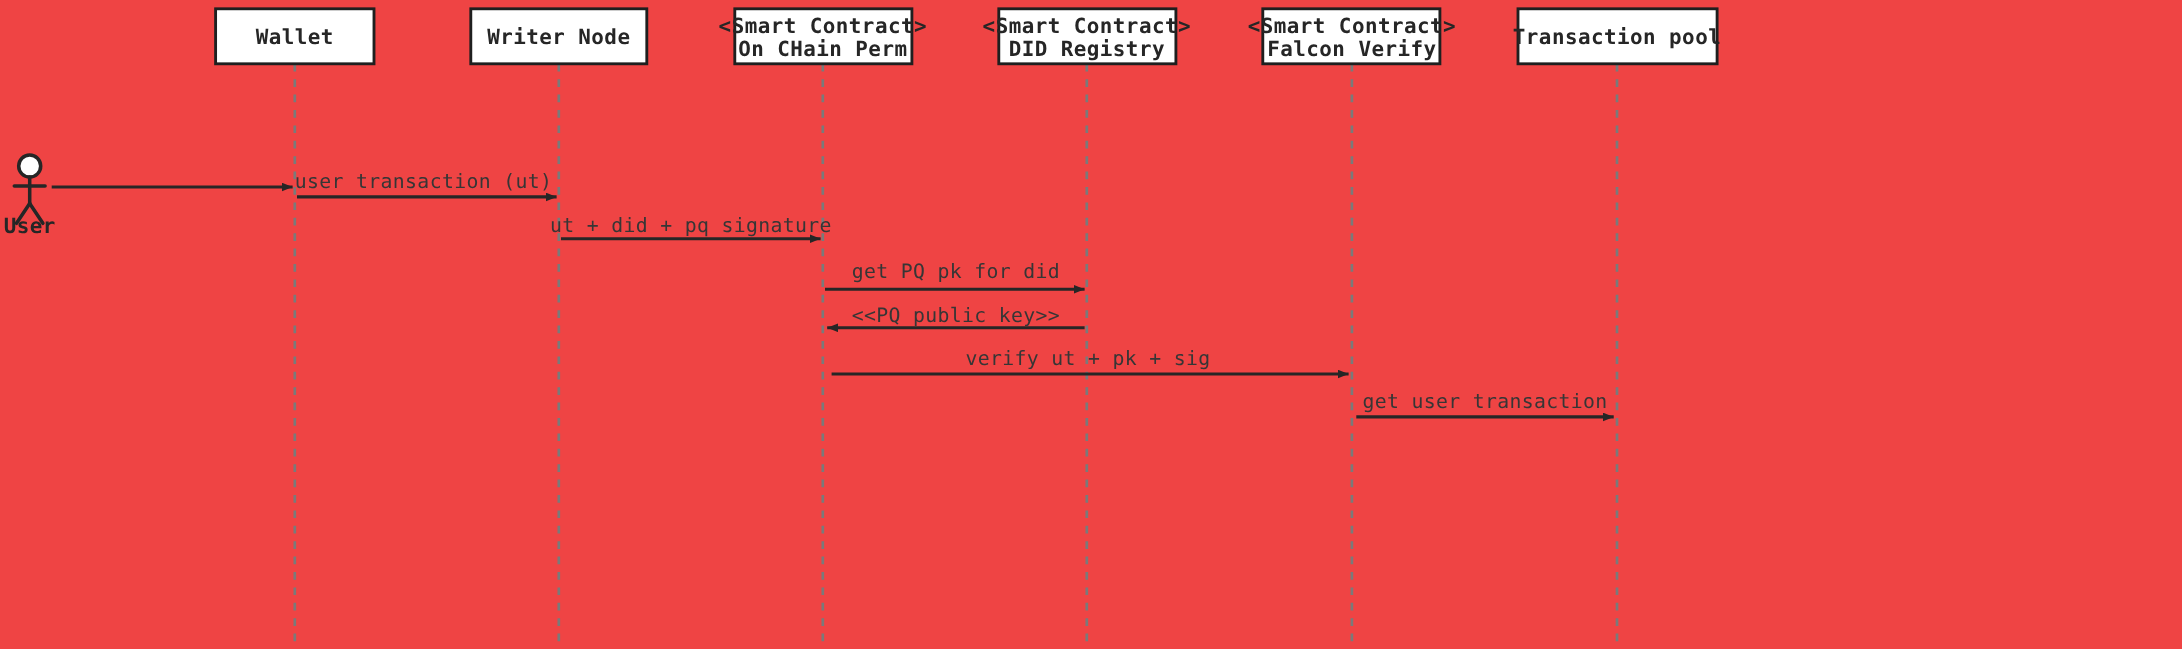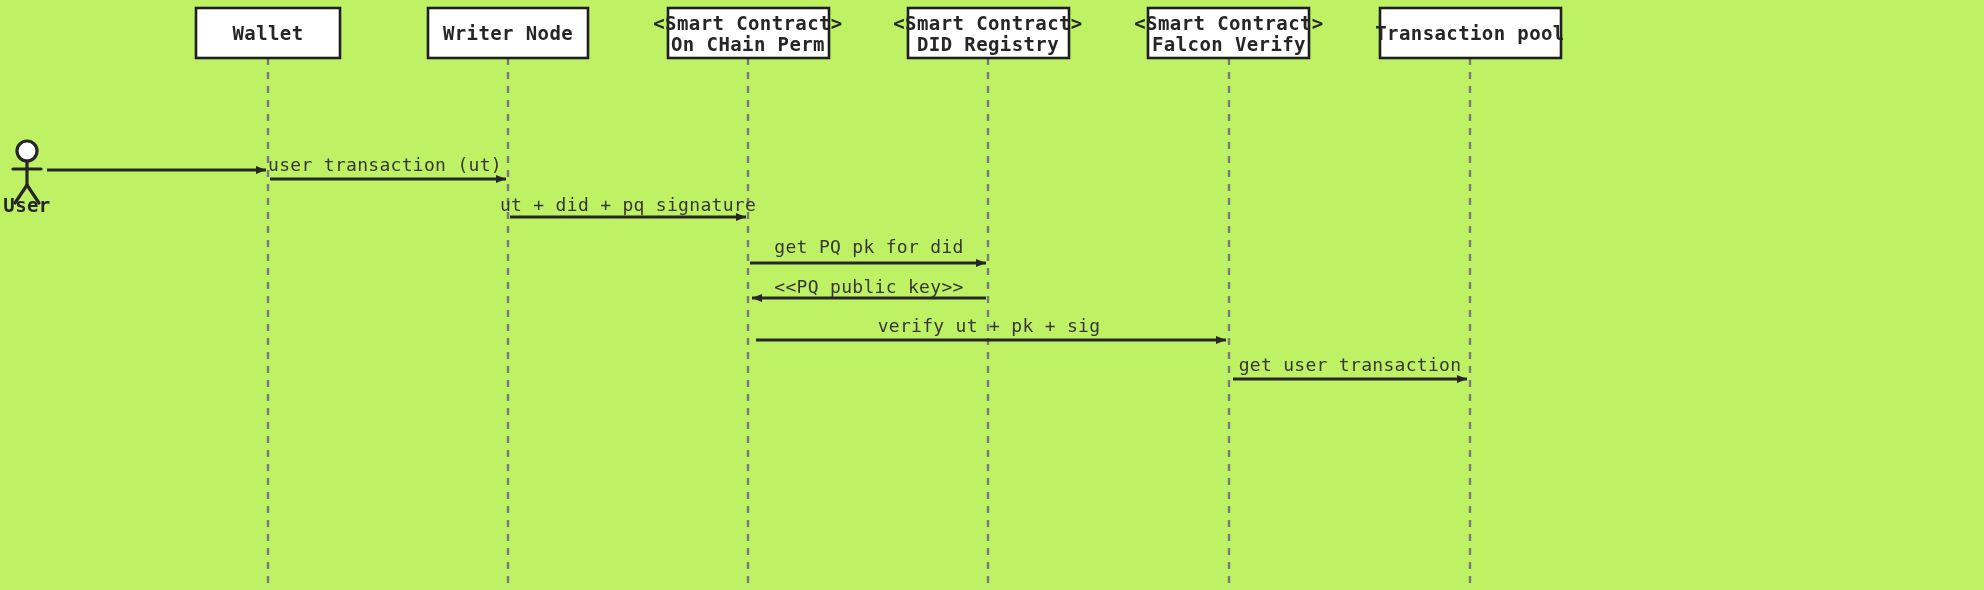--- a/index.html
+++ b/index.html
@@ -8,21 +8,21 @@
     padding: 0;
     background: #ffffff;
   }
   body {
     font-family: "DejaVu Sans Mono", "Liberation Mono", monospace;
   }
   #diagram-root {
     position: relative;
     width: 1984px;
     height: 590px;
-    background: #bef264;
+    background: #ef4444;
     overflow: hidden;
   }
   #diagram-svg {
     position: absolute;
     left: 0;
     top: 0;
     width: 1984px;
     height: 590px;
     display: block;
   }

